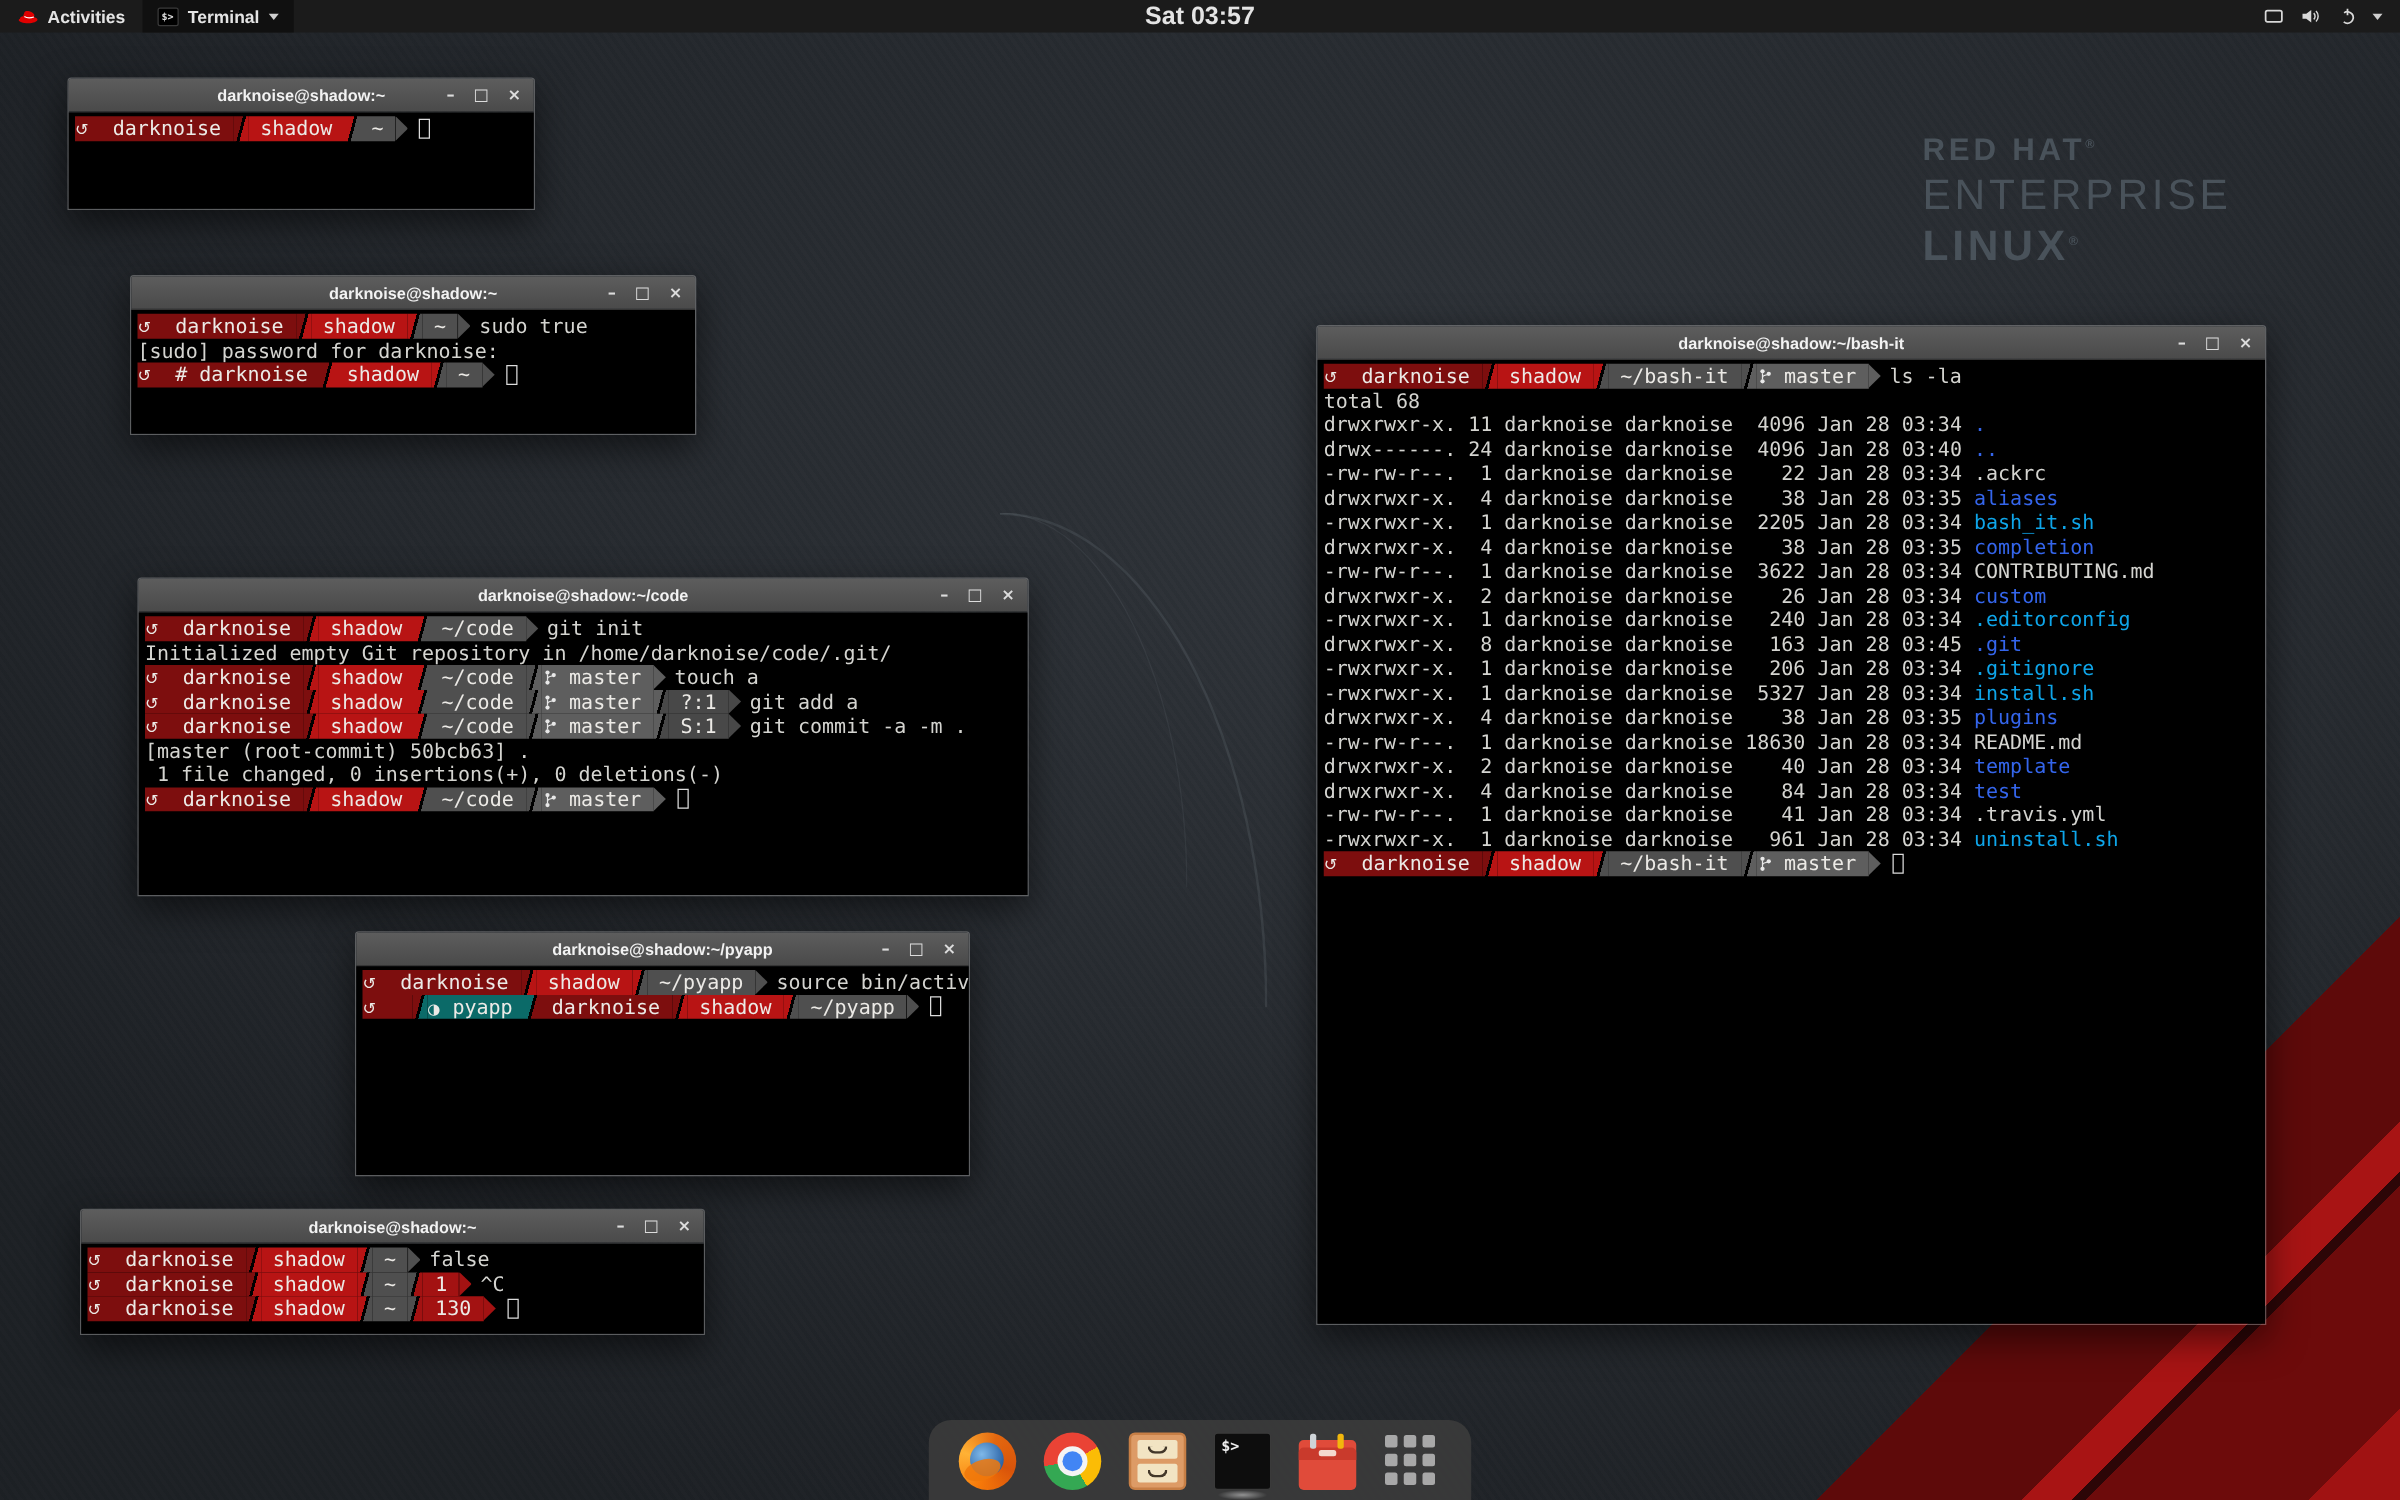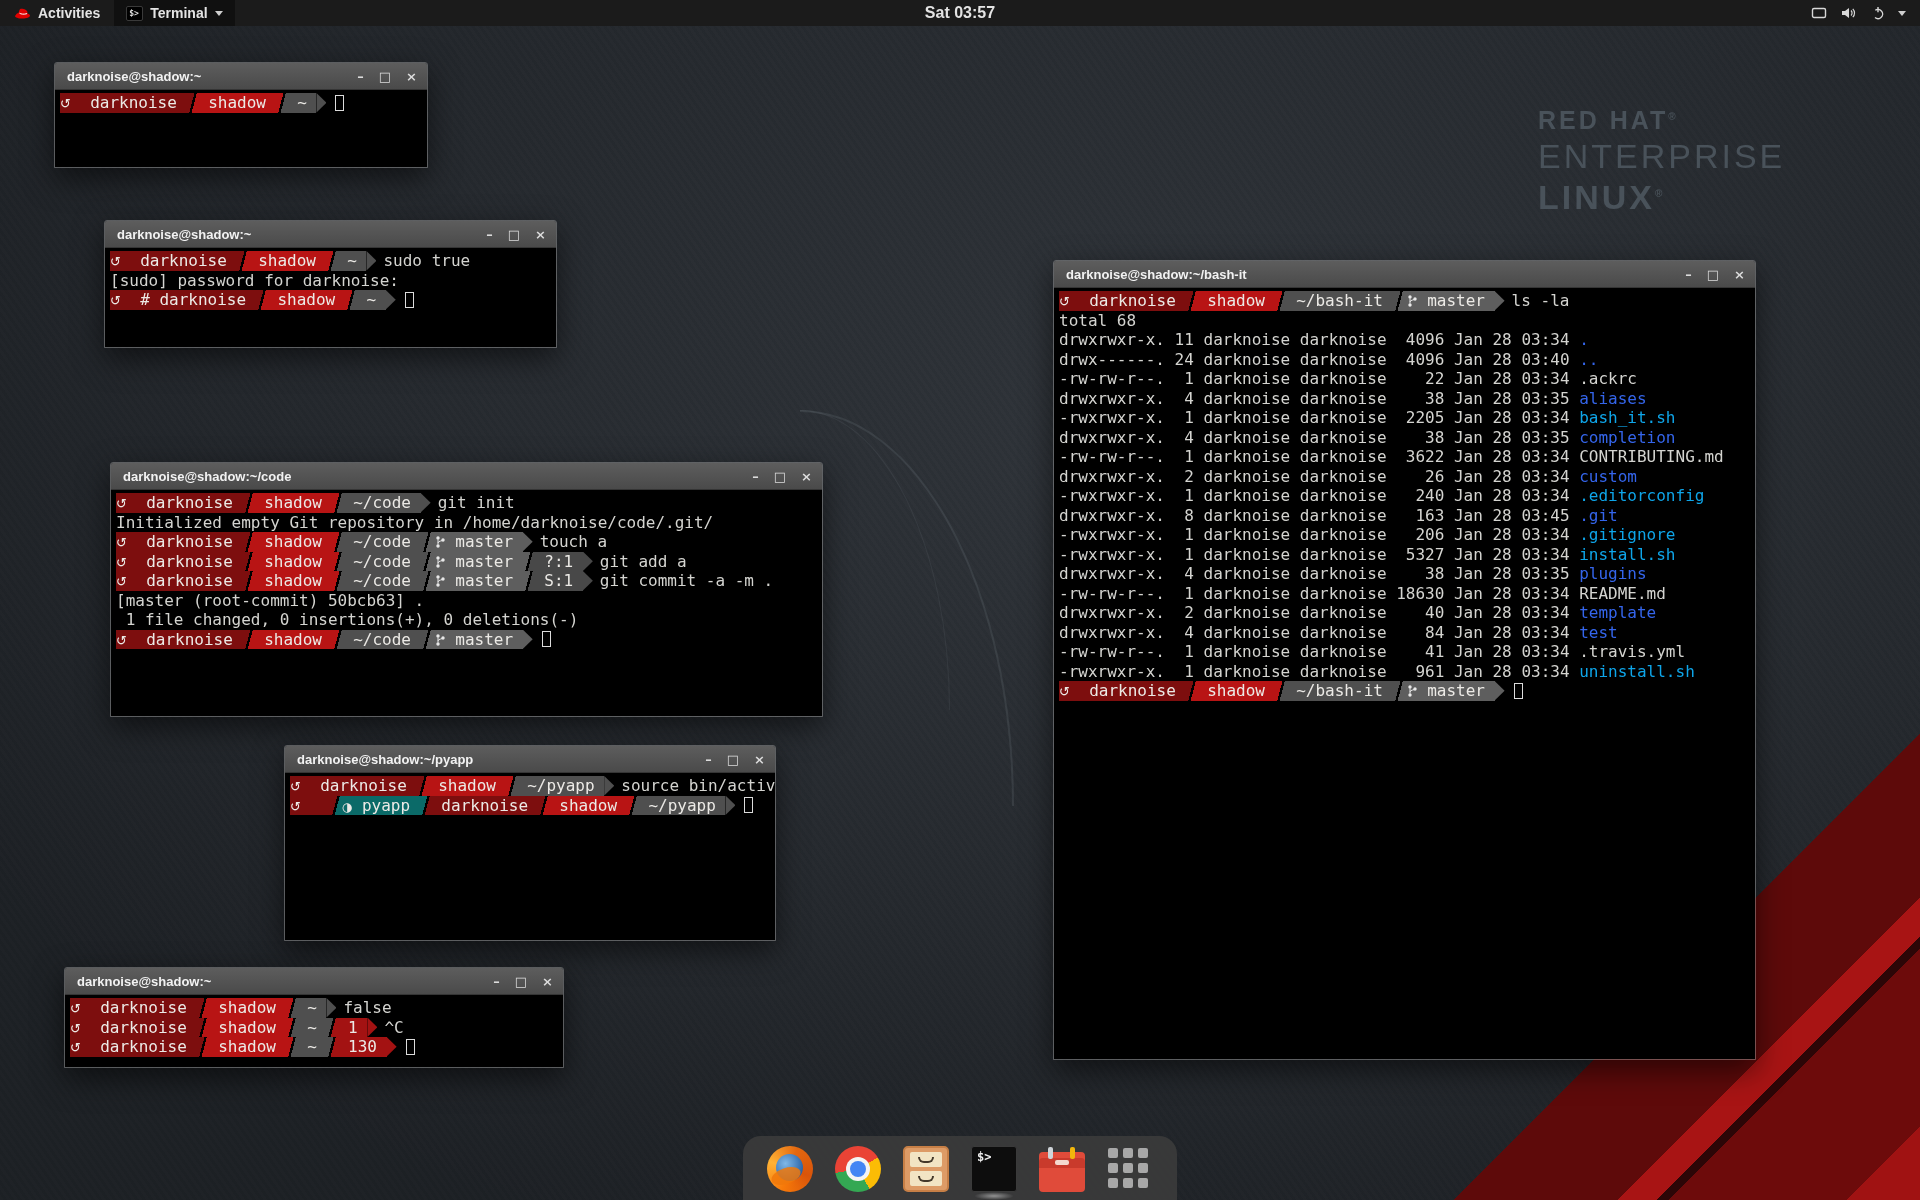--- a/index.html
+++ b/index.html
@@ -32,29 +32,29 @@
   
   .topbar { position:absolute; left:0; top:0; width:1920px; height:26px; background:#1b1b1b;
     color:#e4e4e4; z-index:50; display:flex; align-items:center; font-size:14px; }
   .tb-left { display:flex; align-items:center; height:100%; }
   .tb-activities { display:flex; align-items:center; gap:7px; padding:0 14px; height:100%; font-weight:bold; }
   .tb-appmenu { display:flex; align-items:center; gap:7px; padding:0 12px; height:100%; background:#101010; font-weight:bold; }
   .tb-appmenu .mini-term { width:17px; height:15px; background:#000; border:1px solid #3a3a3a; border-radius:2px;
     color:#ddd; font:bold 8px/13px "DejaVu Sans Mono", monospace; text-align:left; padding-left:2px; }
   .tb-caret { width:0; height:0; border-left:4px solid transparent; border-right:4px solid transparent;
     border-top:5px solid #cfcfcf; display:inline-block; }
-  .tb-clock { position:absolute; left:50%; transform:translateX(-50%); font-weight:bold; font-size:16px; }
+  .tb-clock { position:absolute; left:50%; transform:translateX(-50%); font-weight:bold; font-size:20px; }
   .tb-right { position:absolute; right:8px; top:0; height:26px; display:flex; align-items:center; gap:13px; padding:0 6px; }
 
   
   .win { position:absolute; border:1px solid rgba(150,150,150,0.5); border-radius:3px 3px 0 0;
     box-shadow:0 10px 30px rgba(0,0,0,0.55); z-index:5; }
   .titlebar { height:27px; background:linear-gradient(#5d5d5d,#4a4a4a); border-bottom:1px solid #353535;
     border-radius:2px 2px 0 0; position:relative; display:flex; align-items:center; }
-  .titlebar .title { position:absolute; left:12px; right:0; text-align:left; color:#f2f2f2;
+  .titlebar .title { position:absolute; left:0; right:0; text-align:center; color:#f2f2f2;
     font:bold 13px "Liberation Sans", sans-serif; }
   .wbtns { position:absolute; right:10px; top:0; height:27px; display:flex; align-items:center; gap:15px; }
   .wbtn { color:#dcdcdc; font:bold 13px/13px "DejaVu Sans", sans-serif; cursor:default; }
   .tbody { background:#000; width:100%; height:calc(100% - 27px); padding:3px 0 0 5px; overflow:hidden; }
 
   .tline { height:19.5px; line-height:19.5px; white-space:pre;
     font:16px/19.5px "DejaVu Sans Mono", monospace; color:#d4d4d0; }
   .seg, .psep, .pcap { display:inline-block; height:19.5px; vertical-align:top; }
   .seg { color:#eceae6; }
   .seg .os { font-family:"DejaVu Sans", sans-serif; font-size:13px; }
@@ -188,21 +188,21 @@
         <span class="wbtn b-min">–</span>
         <span class="wbtn b-max">□</span>
         <span class="wbtn b-close">×</span>
       </span>
     </div>
     <div class="tbody">
         <div class="tline"><span class="seg" style="background: rgb(125, 14, 14);"><span class="os">↺</span><span>  darknoise </span></span><span class="psep" style="background: linear-gradient(105deg, rgb(125, 14, 14) 0px, rgb(125, 14, 14) 43%, rgb(0, 0, 0) 43%, rgb(0, 0, 0) 57%, rgb(184, 20, 20) 57%, rgb(184, 20, 20) 100%);"></span><span class="seg" style="background: rgb(184, 20, 20);"><span> shadow </span></span><span class="psep" style="background: linear-gradient(105deg, rgb(184, 20, 20) 0px, rgb(184, 20, 20) 43%, rgb(0, 0, 0) 43%, rgb(0, 0, 0) 57%, rgb(79, 79, 79) 57%, rgb(79, 79, 79) 100%);"></span><span class="seg" style="background: rgb(79, 79, 79);"><span> ~/pyapp </span></span><span class="pcap" style="background: rgb(79, 79, 79);"></span><span class="cmd">source bin/activate</span></div>
         <div class="tline"><span class="seg" style="background: rgb(125, 14, 14);"><span class="os">↺</span><span>   </span></span><span class="psep" style="background: linear-gradient(105deg, rgb(125, 14, 14) 0px, rgb(125, 14, 14) 43%, rgb(0, 0, 0) 43%, rgb(0, 0, 0) 57%, rgb(11, 106, 104) 57%, rgb(11, 106, 104) 100%);"></span><span class="seg" style="background: rgb(11, 106, 104);"><span class="vicon">◑</span><span> pyapp </span></span><span class="psep" style="background: linear-gradient(105deg, rgb(11, 106, 104) 0px, rgb(11, 106, 104) 43%, rgb(0, 0, 0) 43%, rgb(0, 0, 0) 57%, rgb(125, 14, 14) 57%, rgb(125, 14, 14) 100%);"></span><span class="seg" style="background: rgb(125, 14, 14);"><span> darknoise </span></span><span class="psep" style="background: linear-gradient(105deg, rgb(125, 14, 14) 0px, rgb(125, 14, 14) 43%, rgb(0, 0, 0) 43%, rgb(0, 0, 0) 57%, rgb(184, 20, 20) 57%, rgb(184, 20, 20) 100%);"></span><span class="seg" style="background: rgb(184, 20, 20);"><span> shadow </span></span><span class="psep" style="background: linear-gradient(105deg, rgb(184, 20, 20) 0px, rgb(184, 20, 20) 43%, rgb(0, 0, 0) 43%, rgb(0, 0, 0) 57%, rgb(79, 79, 79) 57%, rgb(79, 79, 79) 100%);"></span><span class="seg" style="background: rgb(79, 79, 79);"><span> ~/pyapp </span></span><span class="pcap" style="background: rgb(79, 79, 79);"></span><span class="cursor"></span></div>
       </div>
   </div>
-    <div class="win" style="left: 1053px; top: 260px; width: 703px; height: 800px;">
+    <div class="win" style="left: 1053px; top: 260px; width: 760px; height: 800px;">
     <div class="titlebar">
       <span class="title">darknoise@shadow:~/bash-it</span>
       <span class="wbtns">
         <span class="wbtn b-min">–</span>
         <span class="wbtn b-max">□</span>
         <span class="wbtn b-close">×</span>
       </span>
     </div>
     <div class="tbody">
         <div class="tline"><span class="seg" style="background: rgb(125, 14, 14);"><span class="os">↺</span><span>  darknoise </span></span><span class="psep" style="background: linear-gradient(105deg, rgb(125, 14, 14) 0px, rgb(125, 14, 14) 43%, rgb(0, 0, 0) 43%, rgb(0, 0, 0) 57%, rgb(184, 20, 20) 57%, rgb(184, 20, 20) 100%);"></span><span class="seg" style="background: rgb(184, 20, 20);"><span> shadow </span></span><span class="psep" style="background: linear-gradient(105deg, rgb(184, 20, 20) 0px, rgb(184, 20, 20) 43%, rgb(0, 0, 0) 43%, rgb(0, 0, 0) 57%, rgb(79, 79, 79) 57%, rgb(79, 79, 79) 100%);"></span><span class="seg" style="background: rgb(79, 79, 79);"><span> ~/bash-it </span></span><span class="psep" style="background: linear-gradient(105deg, rgb(79, 79, 79) 0px, rgb(79, 79, 79) 43%, rgb(0, 0, 0) 43%, rgb(0, 0, 0) 57%, rgb(94, 94, 94) 57%, rgb(94, 94, 94) 100%);"></span><span class="seg" style="background: rgb(94, 94, 94);"><svg width="10" height="14" viewBox="0 0 10 14" class="br-svg">

